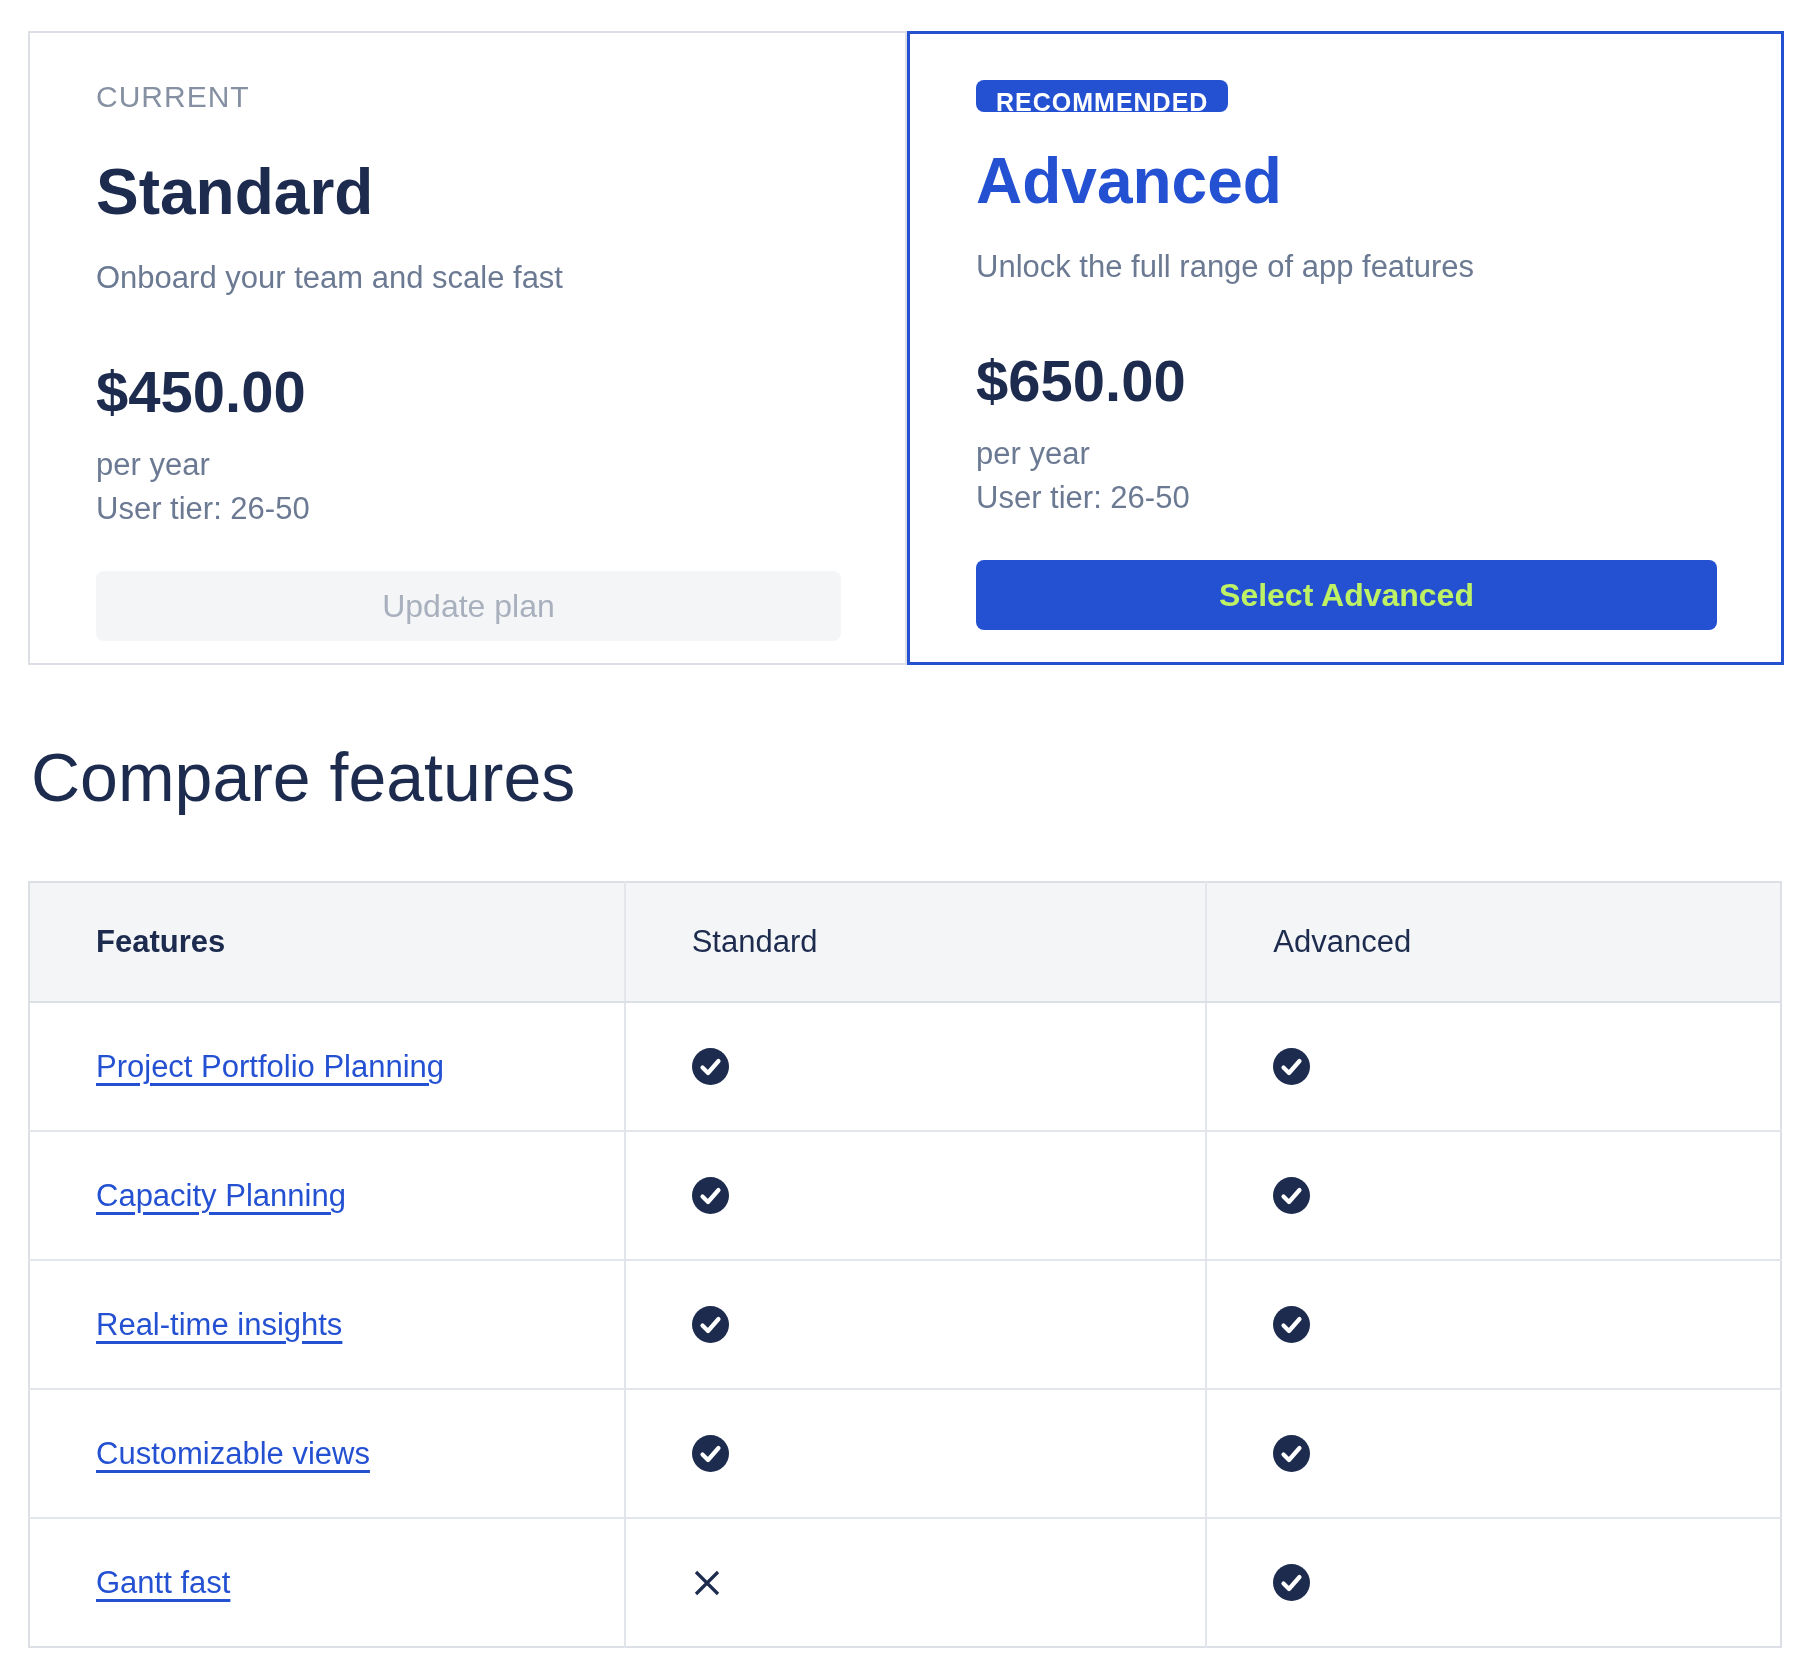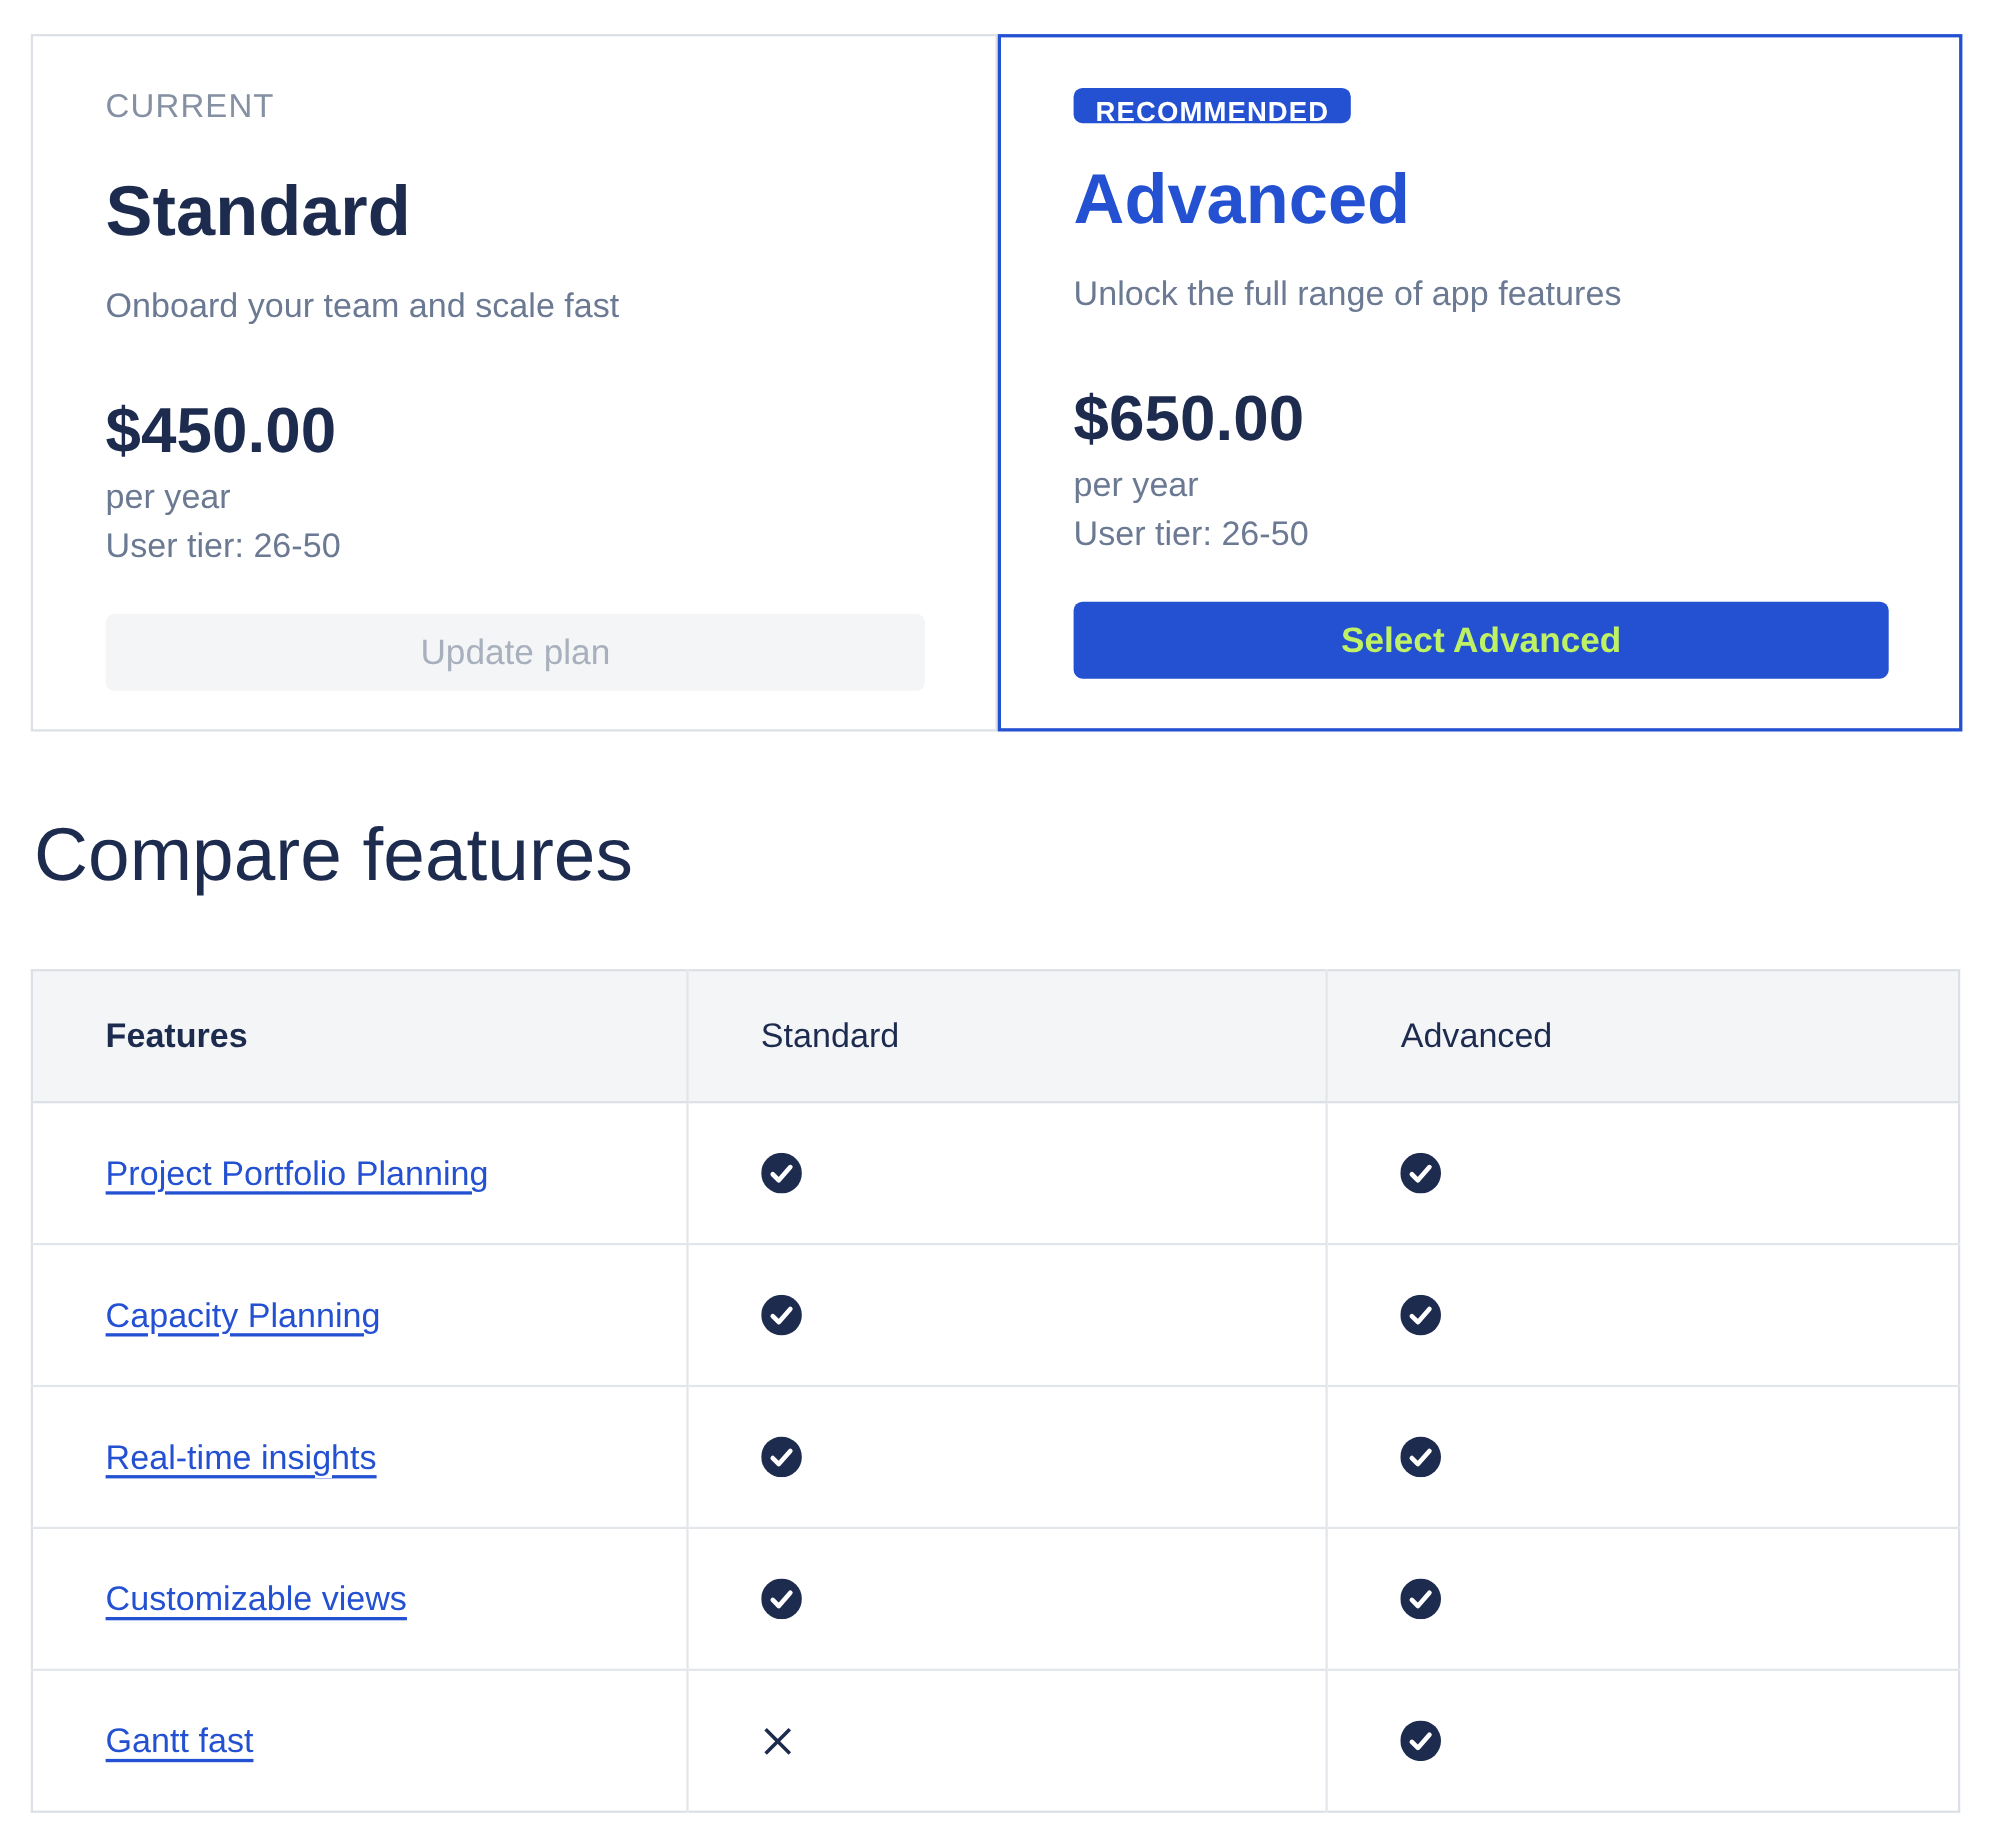--- a/index.html
+++ b/index.html
@@ -28,21 +28,21 @@
     font-size: 25px; font-weight: 700; letter-spacing: 1px;
     line-height: 28px; padding: 8px 20px; border-radius: 8px; height: 32px;
   }
   .after-eyebrow { margin-top: 38px; }
   .after-badge   { margin-top: 30px; }
   .plan-name { font-size: 64px; line-height: 78px; font-weight: 700; color: var(--navy, #1C2B4E); }
   .plan-name.blue { color: var(--blue, #2451D2); }
   .plan-desc { margin-top: 26px; font-size: 31px; line-height: 42px; color: var(--gray, #6B7A92); }
   .price { margin-top: 58px; font-size: 58px; line-height: 70px; font-weight: 700; color: var(--navy, #1C2B4E); }
   .meta { font-size: 31px; line-height: 44px; color: var(--gray, #6B7A92); }
-  .meta.first { margin-top: 3px; text-align: center; }
+  .meta.first { margin-top: 16px; text-align: center; }
 
   .btn {
     margin-top: 40px; width: 100%; height: 70px; border-radius: 8px;
     font-family: inherit; font-size: 32px; font-weight: 500;
     border: none; cursor: pointer; display: block;
   }
   .btn-disabled { background: var(--disabled-bg, #F4F5F7); color: var(--disabled-text, #A8B0BD); }
   .btn-primary  { background: var(--blue, #2451D2); color: #bef264; font-weight: 700; }
 
   

